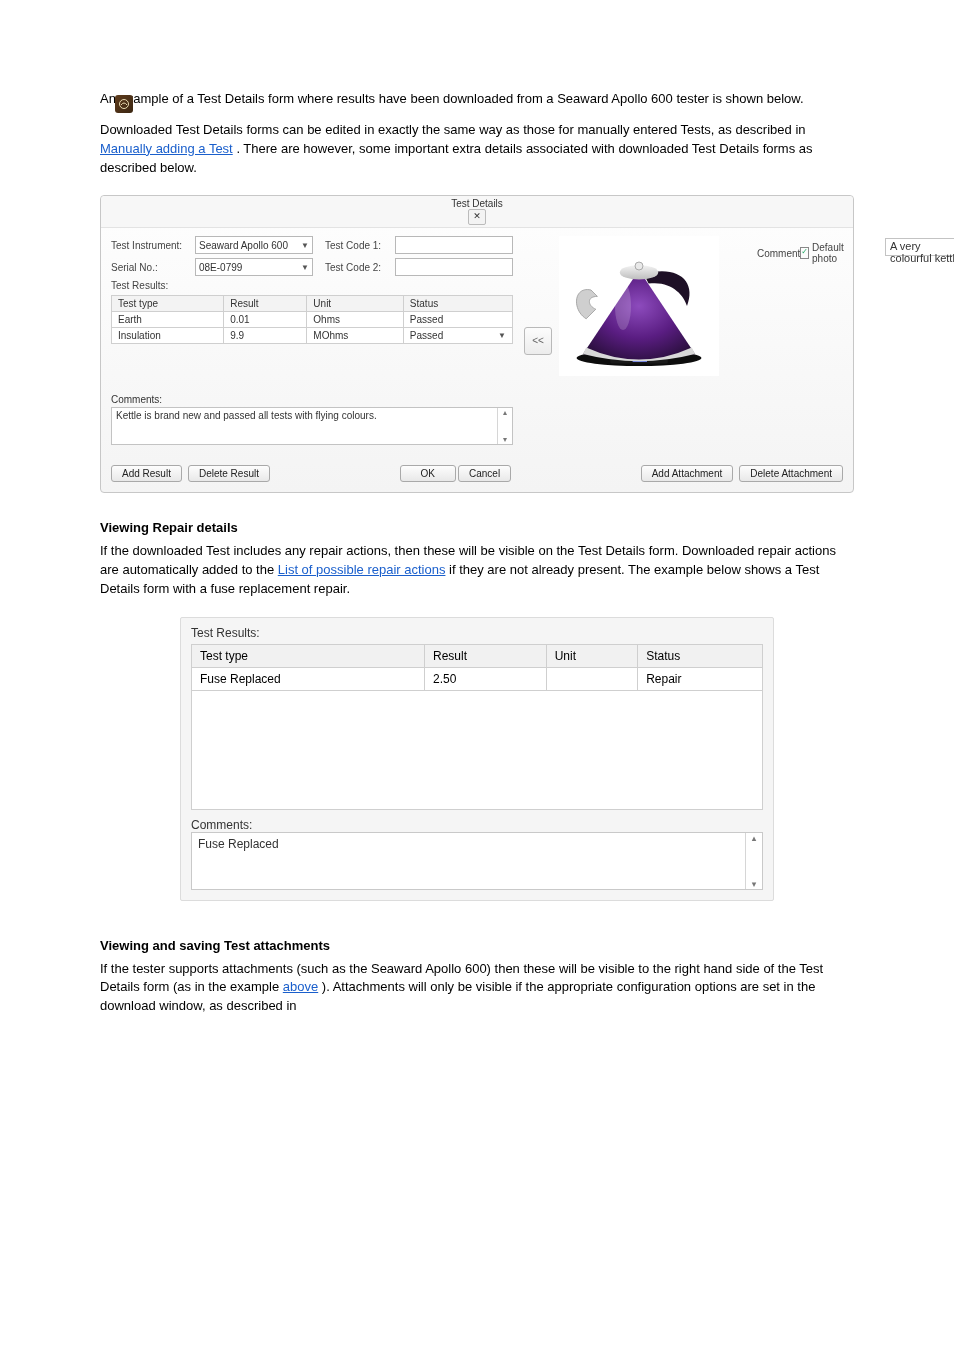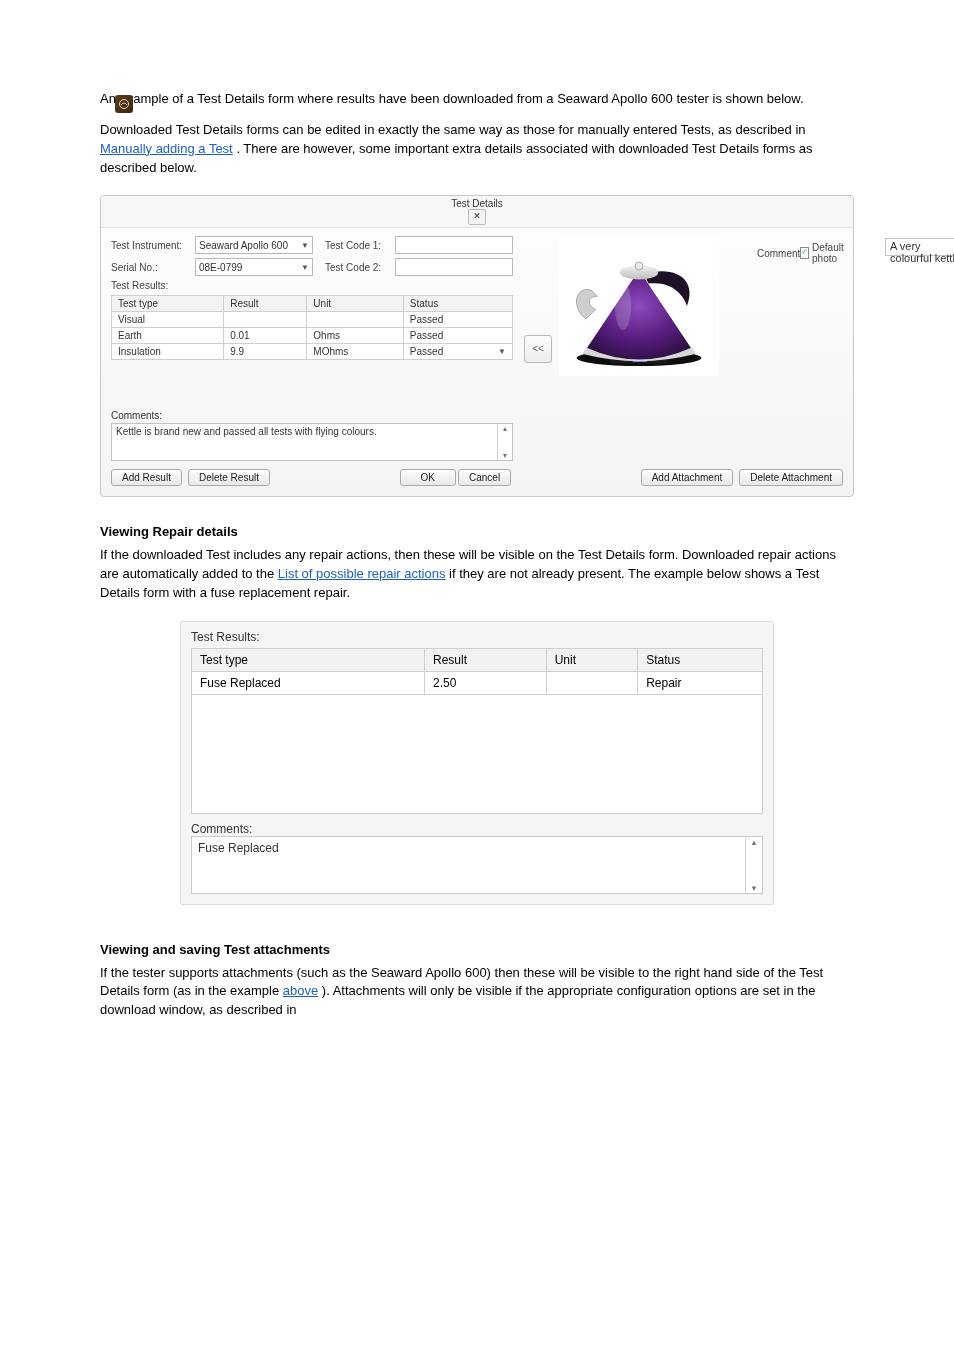--- a/index.html
+++ b/index.html
@@ -126,21 +126,21 @@
     padding: 0 4px;
   }
   .chk { display:flex; align-items:center; gap:3px; }
   .chk .box { width:10px; height:10px; border:1px solid #888; font-size:8px; line-height:8px; text-align:center; color:#2a6; }
   .att-comment-input {
     width:100%; border:1px solid #c3c3c3; background:#fff;
     font-size:11px; color:#333; padding:1px 4px; height:14px;
     margin-top:2px;
   }
   .att-count { margin:14px 16px 6px; font-size:10px; color:#444; }
-  .lower-flex { display:flex; justify-content:space-between; align-items:center; margin-top:8px; }
+  .lower-flex { display:flex; justify-content:space-between; align-items:center; margin-top:20px; }
   .lower-flex .mid { display:flex; gap:2px; }
 
   
   .results-shell {
     margin: 18px 80px 0 80px;
     border:1px solid #dcdcdc;
     background:#f5f5f5;
     font-size:12px;
     padding:8px 10px 10px 10px;
     border-radius:2px;
@@ -218,26 +218,20 @@
         <div class="form-row">
           <span class="lab">Test Results:</span>
         </div>
         <table class="tbl">
           <tbody>
               <tr>
             <th>Test type</th>
             <th>Result</th>
             <th>Unit</th>
             <th>Status</th>
-          </tr>
-          <tr>
-            <td>Visual</td>
-            <td></td>
-            <td></td>
-            <td>Passed</td>
           </tr>
           <tr>
             <td>Earth</td>
             <td>0.01</td>
             <td>Ohms</td>
             <td>Passed</td>
           </tr>
           <tr>
             <td>Insulation</td>
             <td>9.9</td>

